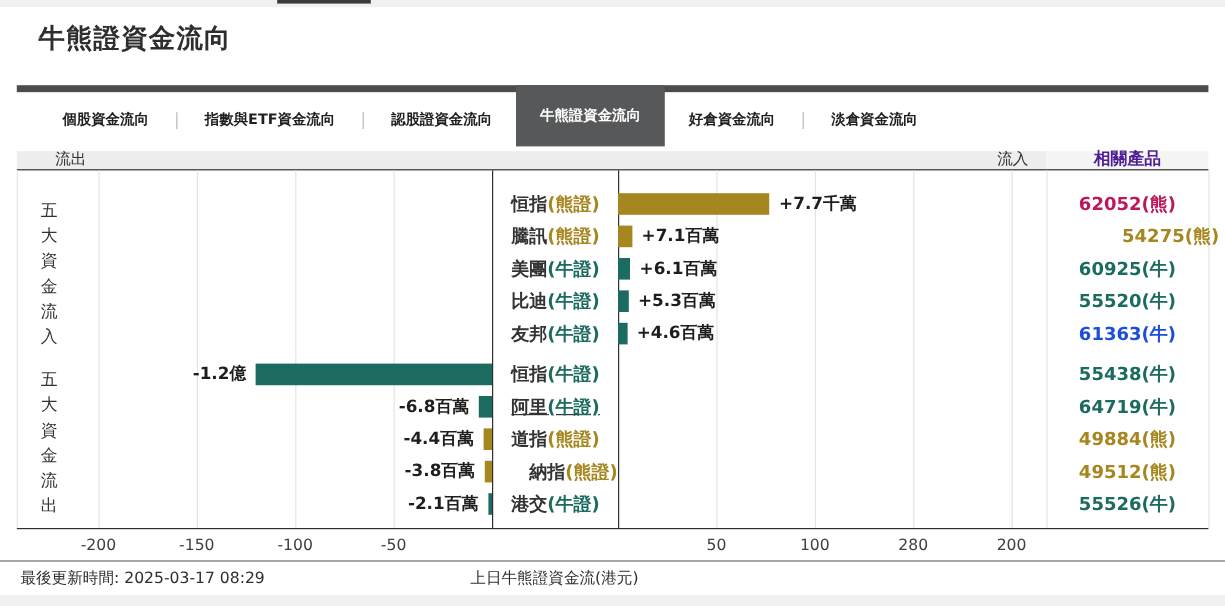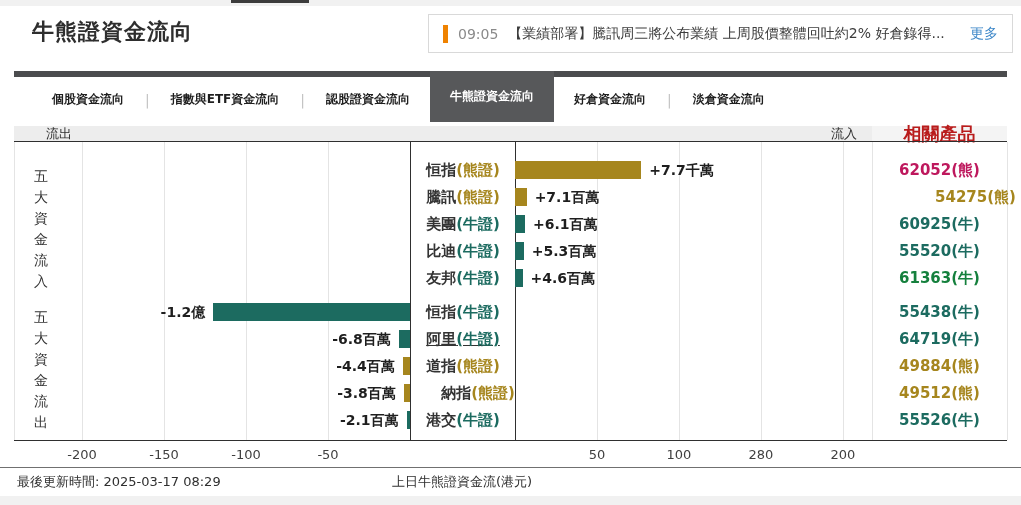--- a/index.html
+++ b/index.html
@@ -22,21 +22,21 @@
   .tab-bar { position:absolute; left:14px; top:77px; width:993px; height:45px; background:#fff; display:flex; align-items:center; padding-left:18px; }
   .tab { font-size:12px; font-weight:bold; color:#1f1f1f; padding:0 20px; height:45px; line-height:45px; cursor:pointer; white-space:nowrap; }
   .tab.active { background:#57585a; color:#fff; height:51px; line-height:51px; margin-top:-6px; }
   .tab-sep { color:#c3c3c3; font-size:14px; padding:0 1px; }
 
   
   .band { position:absolute; left:14px; top:126px; width:858px; height:15px; background:#ededed; }
   .band-product { position:absolute; left:872px; top:126px; width:135px; height:15px; background:#f4f4f4; }
   .band-out { position:absolute; left:46px; top:126px; font-size:13px; line-height:15px; color:#2f2f2f; }
   .band-in { position:absolute; left:770px; top:126px; width:87px; font-size:13px; line-height:15px; color:#2f2f2f; text-align:right; }
-  .band-prod-label { position:absolute; left:872px; top:126px; width:135px; font-size:18px; line-height:15px; color:#b91c1c; font-weight:bold; text-align:center; }
+  .band-prod-label { position:absolute; left:872px; top:126px; width:135px; font-size:14px; line-height:15px; color:#4c1d95; font-weight:bold; text-align:center; }
   .hline-top { position:absolute; left:14px; top:141px; width:993px; height:1px; background:#2f2f2f; }
   .hline-bottom { position:absolute; left:14px; top:440px; width:993px; height:1px; background:#2f2f2f; }
   .hline-divider { position:absolute; left:0; top:467px; width:1021px; height:1px; background:#707070; }
   .vline-dark { position:absolute; top:142px; width:1px; height:298px; background:#2f2f2f; }
   .gridline { position:absolute; top:142px; width:1px; height:298px; background:#e4e4e4; }
   .tick-label { position:absolute; top:447px; width:60px; margin-left:-30px; text-align:center; font-size:13px; color:#3f3f3f; }
 
   .group-label { position:absolute; left:31px; width:20px; font-size:14px; color:#333; line-height:21px; text-align:center; white-space:pre-line; }
 
   .flow-bar { position:absolute; height:18px; }
@@ -48,26 +48,20 @@
   .footer-caption { position:absolute; left:332px; top:473px; width:260px; text-align:center; font-size:13px; color:#2f2f2f; }
 </style>
 </head>
 <body>
 
 <div id="app">
   <div class="page-bg"></div>
   <div class="top-fragment"></div>
 
   <h1 class="page-title">牛熊證資金流向</h1>
-  <div class="news-box">
-    <span class="news-accent" style="background: rgb(239, 130, 0);"></span>
-    <span class="news-time">09:05</span>
-    <span class="news-headline">【業績部署】騰訊周三將公布業績 上周股價整體回吐約2% 好倉錄得...</span>
-    <span class="news-more">更多</span>
-  </div>
 
   <div class="tab-strip"></div>
   <div class="tab-bar" id="tab-bar">
       <div class="tab">個股資金流向</div>
       <span class="tab-sep">|</span>
       <div class="tab">指數與ETF資金流向</div>
       <span class="tab-sep">|</span>
       <div class="tab">認股證資金流向</div>
       <div class="tab active">牛熊證資金流向</div>
       <div class="tab">好倉資金流向</div>
@@ -116,21 +110,21 @@
       <div class="bar-value" style="left: 533.004px; top: 215px;">+6.1百萬</div>
       <div class="cat-label" style="top: 214px;"><span>美團</span><span style="color: rgb(28, 107, 96); font-weight: bold;">(牛證)</span></div>
       <div class="product-cell" style="top: 214px; color: rgb(28, 107, 96);">60925(牛)</div>
       <div class="flow-bar" style="left: 515px; width: 8.692px; top: 242px; background: rgb(28, 107, 96);"></div>
       <div class="bar-value" style="left: 531.692px; top: 242px;">+5.3百萬</div>
       <div class="cat-label" style="top: 241px;"><span>比迪</span><span style="color: rgb(28, 107, 96); font-weight: bold;">(牛證)</span></div>
       <div class="product-cell" style="top: 241px; color: rgb(28, 107, 96);">55520(牛)</div>
       <div class="flow-bar" style="left: 515px; width: 7.544px; top: 269px; background: rgb(28, 107, 96);"></div>
       <div class="bar-value" style="left: 530.544px; top: 269px;">+4.6百萬</div>
       <div class="cat-label" style="top: 268px;"><span>友邦</span><span style="color: rgb(28, 107, 96); font-weight: bold;">(牛證)</span></div>
-      <div class="product-cell" style="top: 268px; color: #15803d; text-align: center;">61363(牛)</div>
+      <div class="product-cell" style="top: 268px; color: #1d4ed8; text-align: center;">61363(牛)</div>
       <div class="flow-bar" style="left: 213.2px; width: 196.8px; top: 303px; background: rgb(28, 107, 96);"></div>
       <div class="bar-value" style="right: 815.8px; top: 303px;">-1.2億</div>
       <div class="cat-label" style="top: 302px;"><span>恒指</span><span style="color: rgb(28, 107, 96); font-weight: bold;">(牛證)</span></div>
       <div class="product-cell" style="top: 302px; color: rgb(28, 107, 96);">55438(牛)</div>
       <div class="flow-bar" style="left: 398.848px; width: 11.152px; top: 330px; background: rgb(28, 107, 96);"></div>
       <div class="bar-value" style="right: 630.152px; top: 330px;">-6.8百萬</div>
       <div class="cat-label" style="top: 329px; text-decoration: underline;"><span>阿里</span><span style="color: rgb(28, 107, 96); font-weight: bold;">(牛證)</span></div>
       <div class="product-cell" style="top: 329px; color: rgb(28, 107, 96);">64719(牛)</div>
       <div class="flow-bar" style="left: 402.784px; width: 7.216px; top: 357px; background: rgb(166, 134, 30);"></div>
       <div class="bar-value" style="right: 626.216px; top: 357px;">-4.4百萬</div>

